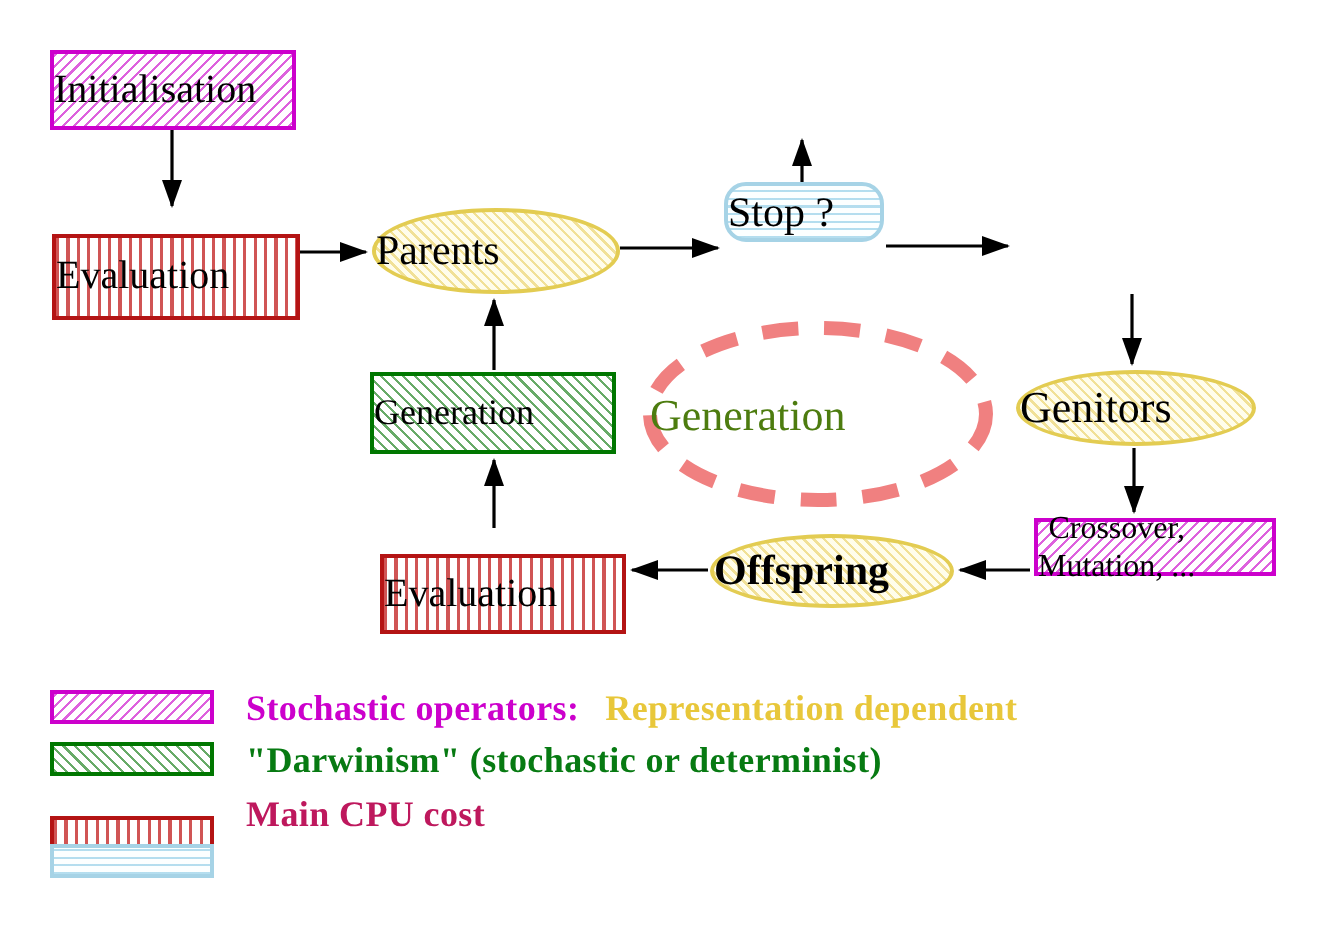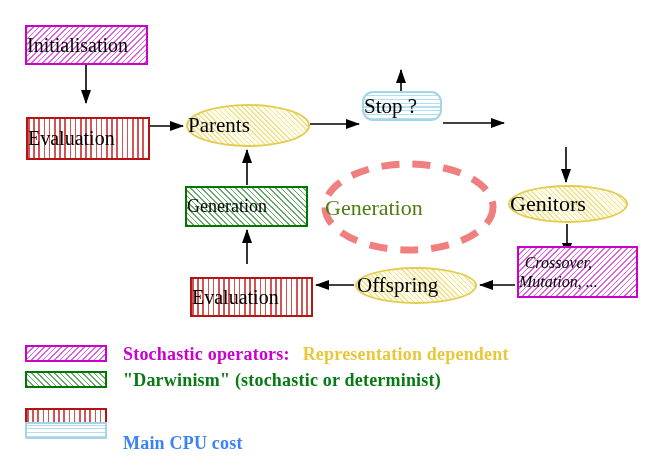--- a/index.html
+++ b/index.html
@@ -43,21 +43,21 @@
   }
   
   .swatch { position:absolute; z-index:2; width:82px; height:17px; box-sizing:border-box; }
   .legend-row {
     position:absolute; z-index:2; left:123px; font-size:18px; font-weight:bold;
     white-space:nowrap; letter-spacing:0.2px;
   }
   .lt-magenta { color:#cc00cc; }
   .lt-yellow  { color:#e8c73a; margin-left:13px; }
   .lt-green   { color:#077a12; }
-  .lt-red     { color:#3b82f6;margin-top:36px; }
+  .lt-red     { color:#be185d; }
   .lt-cyan    { color:#9ccbe8; }
 </style>
 </head>
 <body>
 
 <div class="canvas">
 
   <svg class="connectors" width="662" height="471" viewBox="0 0 662 471">
     <defs>
       <marker id="arw" markerUnits="userSpaceOnUse" markerWidth="14" markerHeight="10" refX="13" refY="5" orient="auto">
@@ -95,28 +95,28 @@
 
   <div class="node cyan-stripes rounded" style="left:362px;top:91px;width:80px;height:30px;font-size:21px;">
     <span>Stop ?</span>
   </div>
 
 
   <div class="node yellow-ellipse" style="left:508px;top:185px;width:120px;height:38px;font-size:22px;">
     <span>Genitors</span>
   </div>
 
-  <div class="node magenta-hatch two-line" style="left:517px;top:246px;width:121px;height:52px;font-style:italic;">
+  <div class="node magenta-hatch two-line" style="left:517px;top:259px;width:121px;height:29px;">
     <span>
       <span style="display:block">Crossover,</span>
       <span style="display:block">Mutation, ...</span>
     </span>
   </div>
 
-  <div class="node yellow-ellipse" style="left:355px;top:267px;width:122px;height:37px;font-size:21px;">
+  <div class="node yellow-ellipse" style="left:355px;top:267px;width:122px;height:37px;font-size:21px;font-weight:bold;">
     <span>Offspring</span>
   </div>
 
   <div class="node red-stripes" style="left:190px;top:265px;width:123px;height:40px;">
     <span>Evaluation</span>
   </div>
 
   <div class="node green-hatch" style="left:185px;top:186px;width:123px;height:41px;font-size:18px;">
     <span>Generation</span>
   </div>

